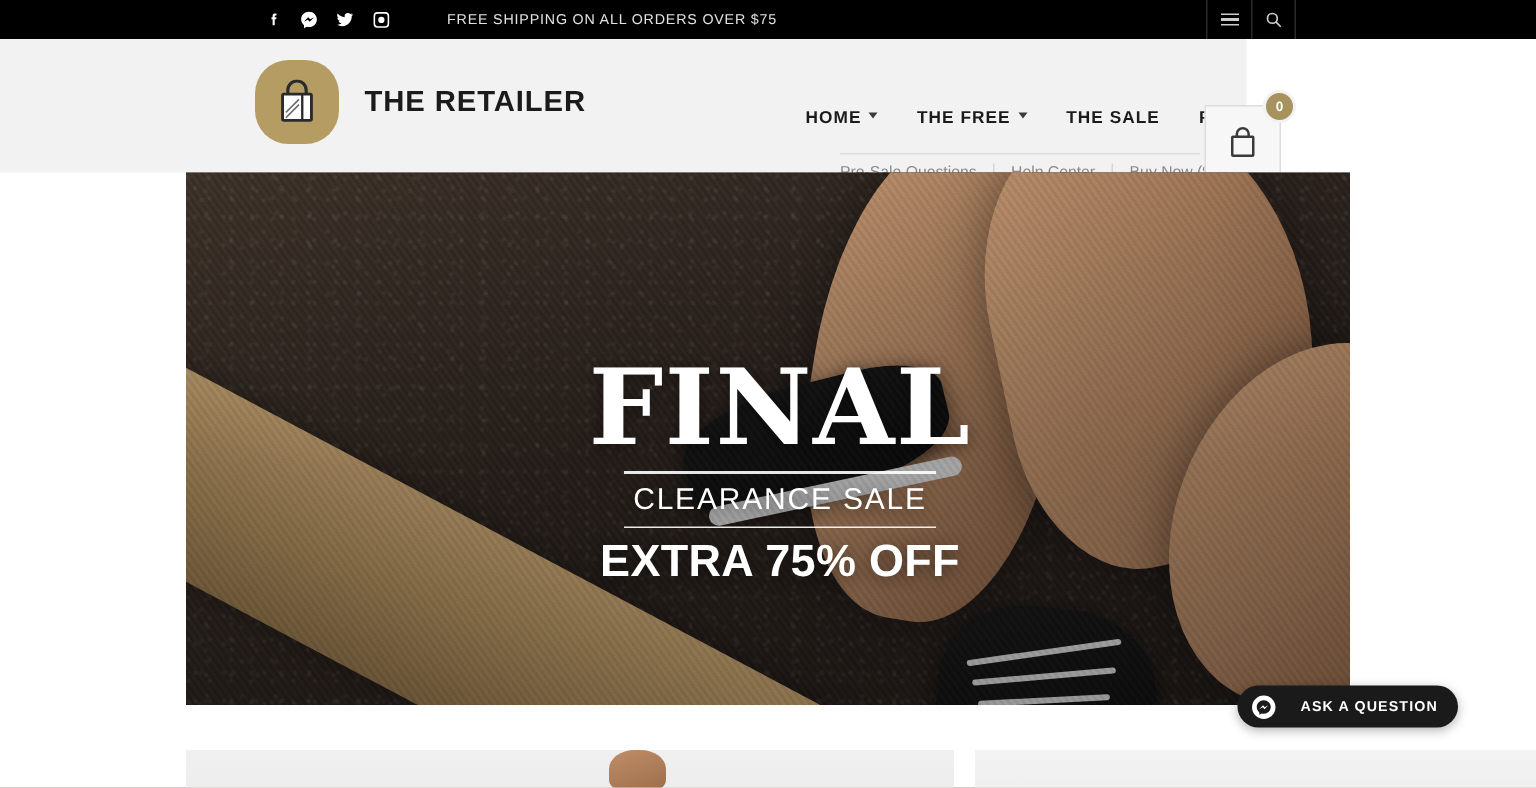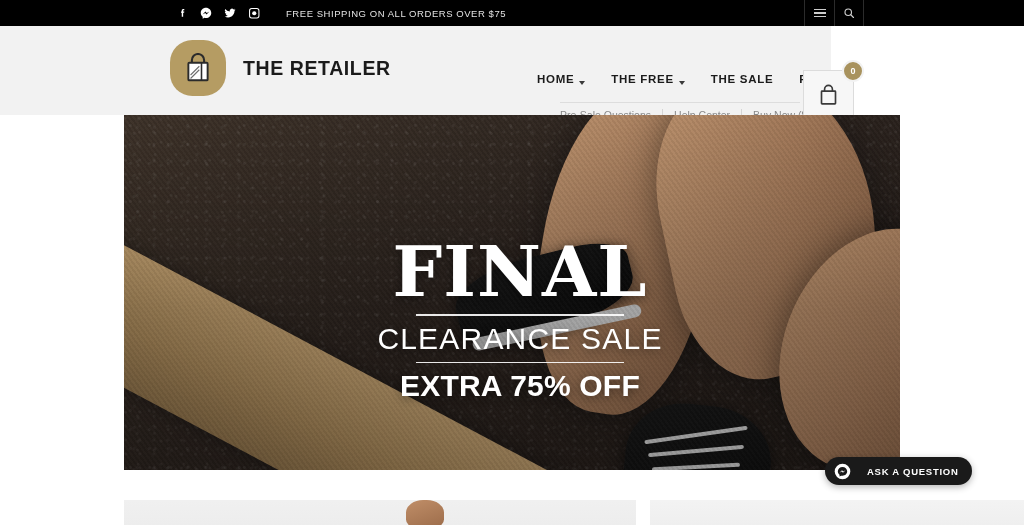--- a/index.html
+++ b/index.html
@@ -26,21 +26,21 @@
     display: flex; align-items: center; justify-content: center;
     color: #ffffff;
     cursor: pointer;
   }
   .social-icon svg { display: block; }
   .ship-text {
     color: #e2e2e2;
     font-size: 9.5px;
     letter-spacing: 0.55px;
     font-weight: 400;
-    margin-left: 20px;
+    margin-left: 32px;
     white-space: nowrap;
   }
   .topbar-right {
     position: absolute; right: 160px; top: 0;
     height: 26px; display: flex; align-items: center;
   }
   .topbar-btn {
     width: 30px; height: 26px;
     display: flex; align-items: center; justify-content: center;
     cursor: pointer;
@@ -76,21 +76,21 @@
     font-weight: 700;
     letter-spacing: 0.6px;
     color: #1b1b1b;
   }
 
   .mainnav {
     position: absolute; left: 537px; top: 47px;
     display: flex; align-items: center; gap: 26px;
   }
   .nav-item {
-    display: flex; align-items: flex-end; gap: 5px;
+    display: flex; align-items: flex-start; gap: 5px;
     font-size: 11.5px; font-weight: 700;
     letter-spacing: 0.7px;
     color: #1b1b1b;
     cursor: pointer;
     white-space: nowrap;
   }
   .caret {
     width: 0; height: 0;
     border-left: 3.5px solid transparent;
     border-right: 3.5px solid transparent;
@@ -222,21 +222,21 @@
   .cap-final {
     font-family: "DejaVu Serif", serif;
     font-size: 70px; font-weight: 700;
     letter-spacing: 1px; line-height: 1;
   }
   .cap-rule {
     width: 208px; height: 1.5px; background: rgba(255,255,255,.9);
     margin: 7px auto 6px auto;
   }
   .cap-clear {
-    font-size: 30px; font-weight: 300;
+    font-size: 20px; font-weight: 300;
     letter-spacing: 1.2px; line-height: 1.1;
   }
   .cap-extra {
     font-size: 30px; font-weight: 700;
     letter-spacing: 0.2px; line-height: 1.1; margin-top: 4px;
   }
 
   
   .ask-btn {
     position: absolute; left: 825px; top: 457px;

